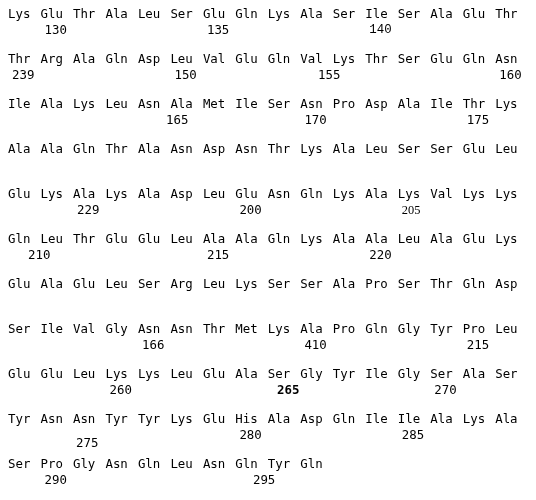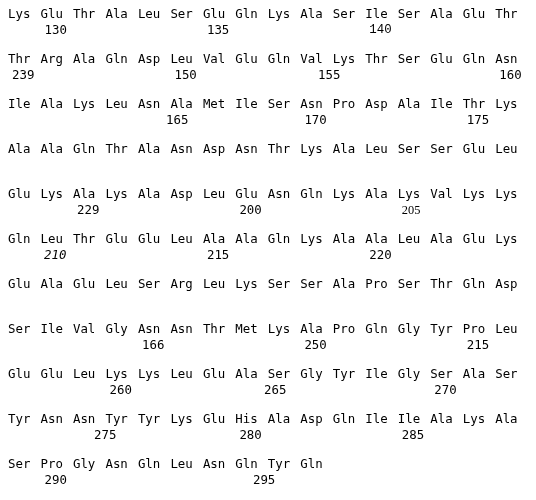--- a/index.html
+++ b/index.html
@@ -66,34 +66,34 @@
     </div>
     <div class="seq-block">
       <div class="residue-line"><span class="res" style="left: 0px;">Ala</span><span class="res" style="left: 32.48px;">Ala</span><span class="res" style="left: 64.96px;">Gln</span><span class="res" style="left: 97.44px;">Thr</span><span class="res" style="left: 129.92px;">Ala</span><span class="res" style="left: 162.4px;">Asn</span><span class="res" style="left: 194.88px;">Asp</span><span class="res" style="left: 227.36px;">Asn</span><span class="res" style="left: 259.84px;">Thr</span><span class="res" style="left: 292.32px;">Lys</span><span class="res" style="left: 324.8px;">Ala</span><span class="res" style="left: 357.28px;">Leu</span><span class="res" style="left: 389.76px;">Ser</span><span class="res" style="left: 422.24px;">Ser</span><span class="res" style="left: 454.72px;">Glu</span><span class="res" style="left: 487.2px;">Leu</span></div>
     </div>
     <div class="seq-block">
       <div class="residue-line"><span class="res" style="left: 0px;">Glu</span><span class="res" style="left: 32.48px;">Lys</span><span class="res" style="left: 64.96px;">Ala</span><span class="res" style="left: 97.44px;">Lys</span><span class="res" style="left: 129.92px;">Ala</span><span class="res" style="left: 162.4px;">Asp</span><span class="res" style="left: 194.88px;">Leu</span><span class="res" style="left: 227.36px;">Glu</span><span class="res" style="left: 259.84px;">Asn</span><span class="res" style="left: 292.32px;">Gln</span><span class="res" style="left: 324.8px;">Lys</span><span class="res" style="left: 357.28px;">Ala</span><span class="res" style="left: 389.76px;">Lys</span><span class="res" style="left: 422.24px;">Val</span><span class="res" style="left: 454.72px;">Lys</span><span class="res" style="left: 487.2px;">Lys</span></div>
       <div class="number-line"><span class="num" style="left: 69.02px;">229</span><span class="num" style="left: 231.42px;">200</span><span class="num" style="left: 393.82px; font-family: Liberation Serif, serif;">205</span></div>
     </div>
     <div class="seq-block">
       <div class="residue-line"><span class="res" style="left: 0px;">Gln</span><span class="res" style="left: 32.48px;">Leu</span><span class="res" style="left: 64.96px;">Thr</span><span class="res" style="left: 97.44px;">Glu</span><span class="res" style="left: 129.92px;">Glu</span><span class="res" style="left: 162.4px;">Leu</span><span class="res" style="left: 194.88px;">Ala</span><span class="res" style="left: 227.36px;">Ala</span><span class="res" style="left: 259.84px;">Gln</span><span class="res" style="left: 292.32px;">Lys</span><span class="res" style="left: 324.8px;">Ala</span><span class="res" style="left: 357.28px;">Ala</span><span class="res" style="left: 389.76px;">Leu</span><span class="res" style="left: 422.24px;">Ala</span><span class="res" style="left: 454.72px;">Glu</span><span class="res" style="left: 487.2px;">Lys</span></div>
-      <div class="number-line"><span class="num" style="left: 36px; font-style: italic;">210</span><span class="num" style="left: 198.94px;">215</span><span class="num" style="left: 361.34px;">220</span></div>
+      <div class="number-line"><span class="num" style="left: 20px;">210</span><span class="num" style="left: 198.94px;">215</span><span class="num" style="left: 361.34px;">220</span></div>
     </div>
     <div class="seq-block">
       <div class="residue-line"><span class="res" style="left: 0px;">Glu</span><span class="res" style="left: 32.48px;">Ala</span><span class="res" style="left: 64.96px;">Glu</span><span class="res" style="left: 97.44px;">Leu</span><span class="res" style="left: 129.92px;">Ser</span><span class="res" style="left: 162.4px;">Arg</span><span class="res" style="left: 194.88px;">Leu</span><span class="res" style="left: 227.36px;">Lys</span><span class="res" style="left: 259.84px;">Ser</span><span class="res" style="left: 292.32px;">Ser</span><span class="res" style="left: 324.8px;">Ala</span><span class="res" style="left: 357.28px;">Pro</span><span class="res" style="left: 389.76px;">Ser</span><span class="res" style="left: 422.24px;">Thr</span><span class="res" style="left: 454.72px;">Gln</span><span class="res" style="left: 487.2px;">Asp</span></div>
     </div>
     <div class="seq-block">
       <div class="residue-line"><span class="res" style="left: 0px;">Ser</span><span class="res" style="left: 32.48px;">Ile</span><span class="res" style="left: 64.96px;">Val</span><span class="res" style="left: 97.44px;">Gly</span><span class="res" style="left: 129.92px;">Asn</span><span class="res" style="left: 162.4px;">Asn</span><span class="res" style="left: 194.88px;">Thr</span><span class="res" style="left: 227.36px;">Met</span><span class="res" style="left: 259.84px;">Lys</span><span class="res" style="left: 292.32px;">Ala</span><span class="res" style="left: 324.8px;">Pro</span><span class="res" style="left: 357.28px;">Gln</span><span class="res" style="left: 389.76px;">Gly</span><span class="res" style="left: 422.24px;">Tyr</span><span class="res" style="left: 454.72px;">Pro</span><span class="res" style="left: 487.2px;">Leu</span></div>
-      <div class="number-line"><span class="num" style="left: 133.98px;">166</span><span class="num" style="left: 296.38px;">250</span><span class="num" style="left: 458.78px;">215</span></div>
+      <div class="number-line"><span class="num" style="left: 133.98px;">166</span><span class="num" style="left: 296.38px;">410</span><span class="num" style="left: 458.78px;">215</span></div>
     </div>
     <div class="seq-block">
       <div class="residue-line"><span class="res" style="left: 0px;">Glu</span><span class="res" style="left: 32.48px;">Glu</span><span class="res" style="left: 64.96px;">Leu</span><span class="res" style="left: 97.44px;">Lys</span><span class="res" style="left: 129.92px;">Lys</span><span class="res" style="left: 162.4px;">Leu</span><span class="res" style="left: 194.88px;">Glu</span><span class="res" style="left: 227.36px;">Ala</span><span class="res" style="left: 259.84px;">Ser</span><span class="res" style="left: 292.32px;">Gly</span><span class="res" style="left: 324.8px;">Tyr</span><span class="res" style="left: 357.28px;">Ile</span><span class="res" style="left: 389.76px;">Gly</span><span class="res" style="left: 422.24px;">Ser</span><span class="res" style="left: 454.72px;">Ala</span><span class="res" style="left: 487.2px;">Ser</span></div>
-      <div class="number-line"><span class="num" style="left: 101.5px;">260</span><span class="num" style="left: 256px;">265</span><span class="num" style="left: 426.3px;">270</span></div>
+      <div class="number-line"><span class="num" style="left: 101.5px;">260</span><span class="num" style="left: 269px; font-weight: bold;">265</span><span class="num" style="left: 426.3px;">270</span></div>
     </div>
     <div class="seq-block">
       <div class="residue-line"><span class="res" style="left: 0px;">Tyr</span><span class="res" style="left: 32.48px;">Asn</span><span class="res" style="left: 64.96px;">Asn</span><span class="res" style="left: 97.44px;">Tyr</span><span class="res" style="left: 129.92px;">Tyr</span><span class="res" style="left: 162.4px;">Lys</span><span class="res" style="left: 194.88px;">Glu</span><span class="res" style="left: 227.36px;">His</span><span class="res" style="left: 259.84px;">Ala</span><span class="res" style="left: 292.32px;">Asp</span><span class="res" style="left: 324.8px;">Gln</span><span class="res" style="left: 357.28px;">Ile</span><span class="res" style="left: 389.76px;">Ile</span><span class="res" style="left: 422.24px;">Ala</span><span class="res" style="left: 454.72px;">Lys</span><span class="res" style="left: 487.2px;">Ala</span></div>
-      <div class="number-line"><span class="num" style="left: 86px;">275</span><span class="num" style="left: 231.42px;">280</span><span class="num" style="left: 393.82px;">285</span></div>
+      <div class="number-line"><span class="num" style="left: 68px; margin-top: 8px;">275</span><span class="num" style="left: 231.42px;">280</span><span class="num" style="left: 393.82px;">285</span></div>
     </div>
     <div class="seq-block">
       <div class="residue-line"><span class="res" style="left: 0px;">Ser</span><span class="res" style="left: 32.48px;">Pro</span><span class="res" style="left: 64.96px;">Gly</span><span class="res" style="left: 97.44px;">Asn</span><span class="res" style="left: 129.92px;">Gln</span><span class="res" style="left: 162.4px;">Leu</span><span class="res" style="left: 194.88px;">Asn</span><span class="res" style="left: 227.36px;">Gln</span><span class="res" style="left: 259.84px;">Tyr</span><span class="res" style="left: 292.32px;">Gln</span></div>
       <div class="number-line"><span class="num" style="left: 36.54px;">290</span><span class="num" style="left: 198.94px; margin-left: 46px;">295</span></div>
     </div>
   </div>
 
 </body></html>

